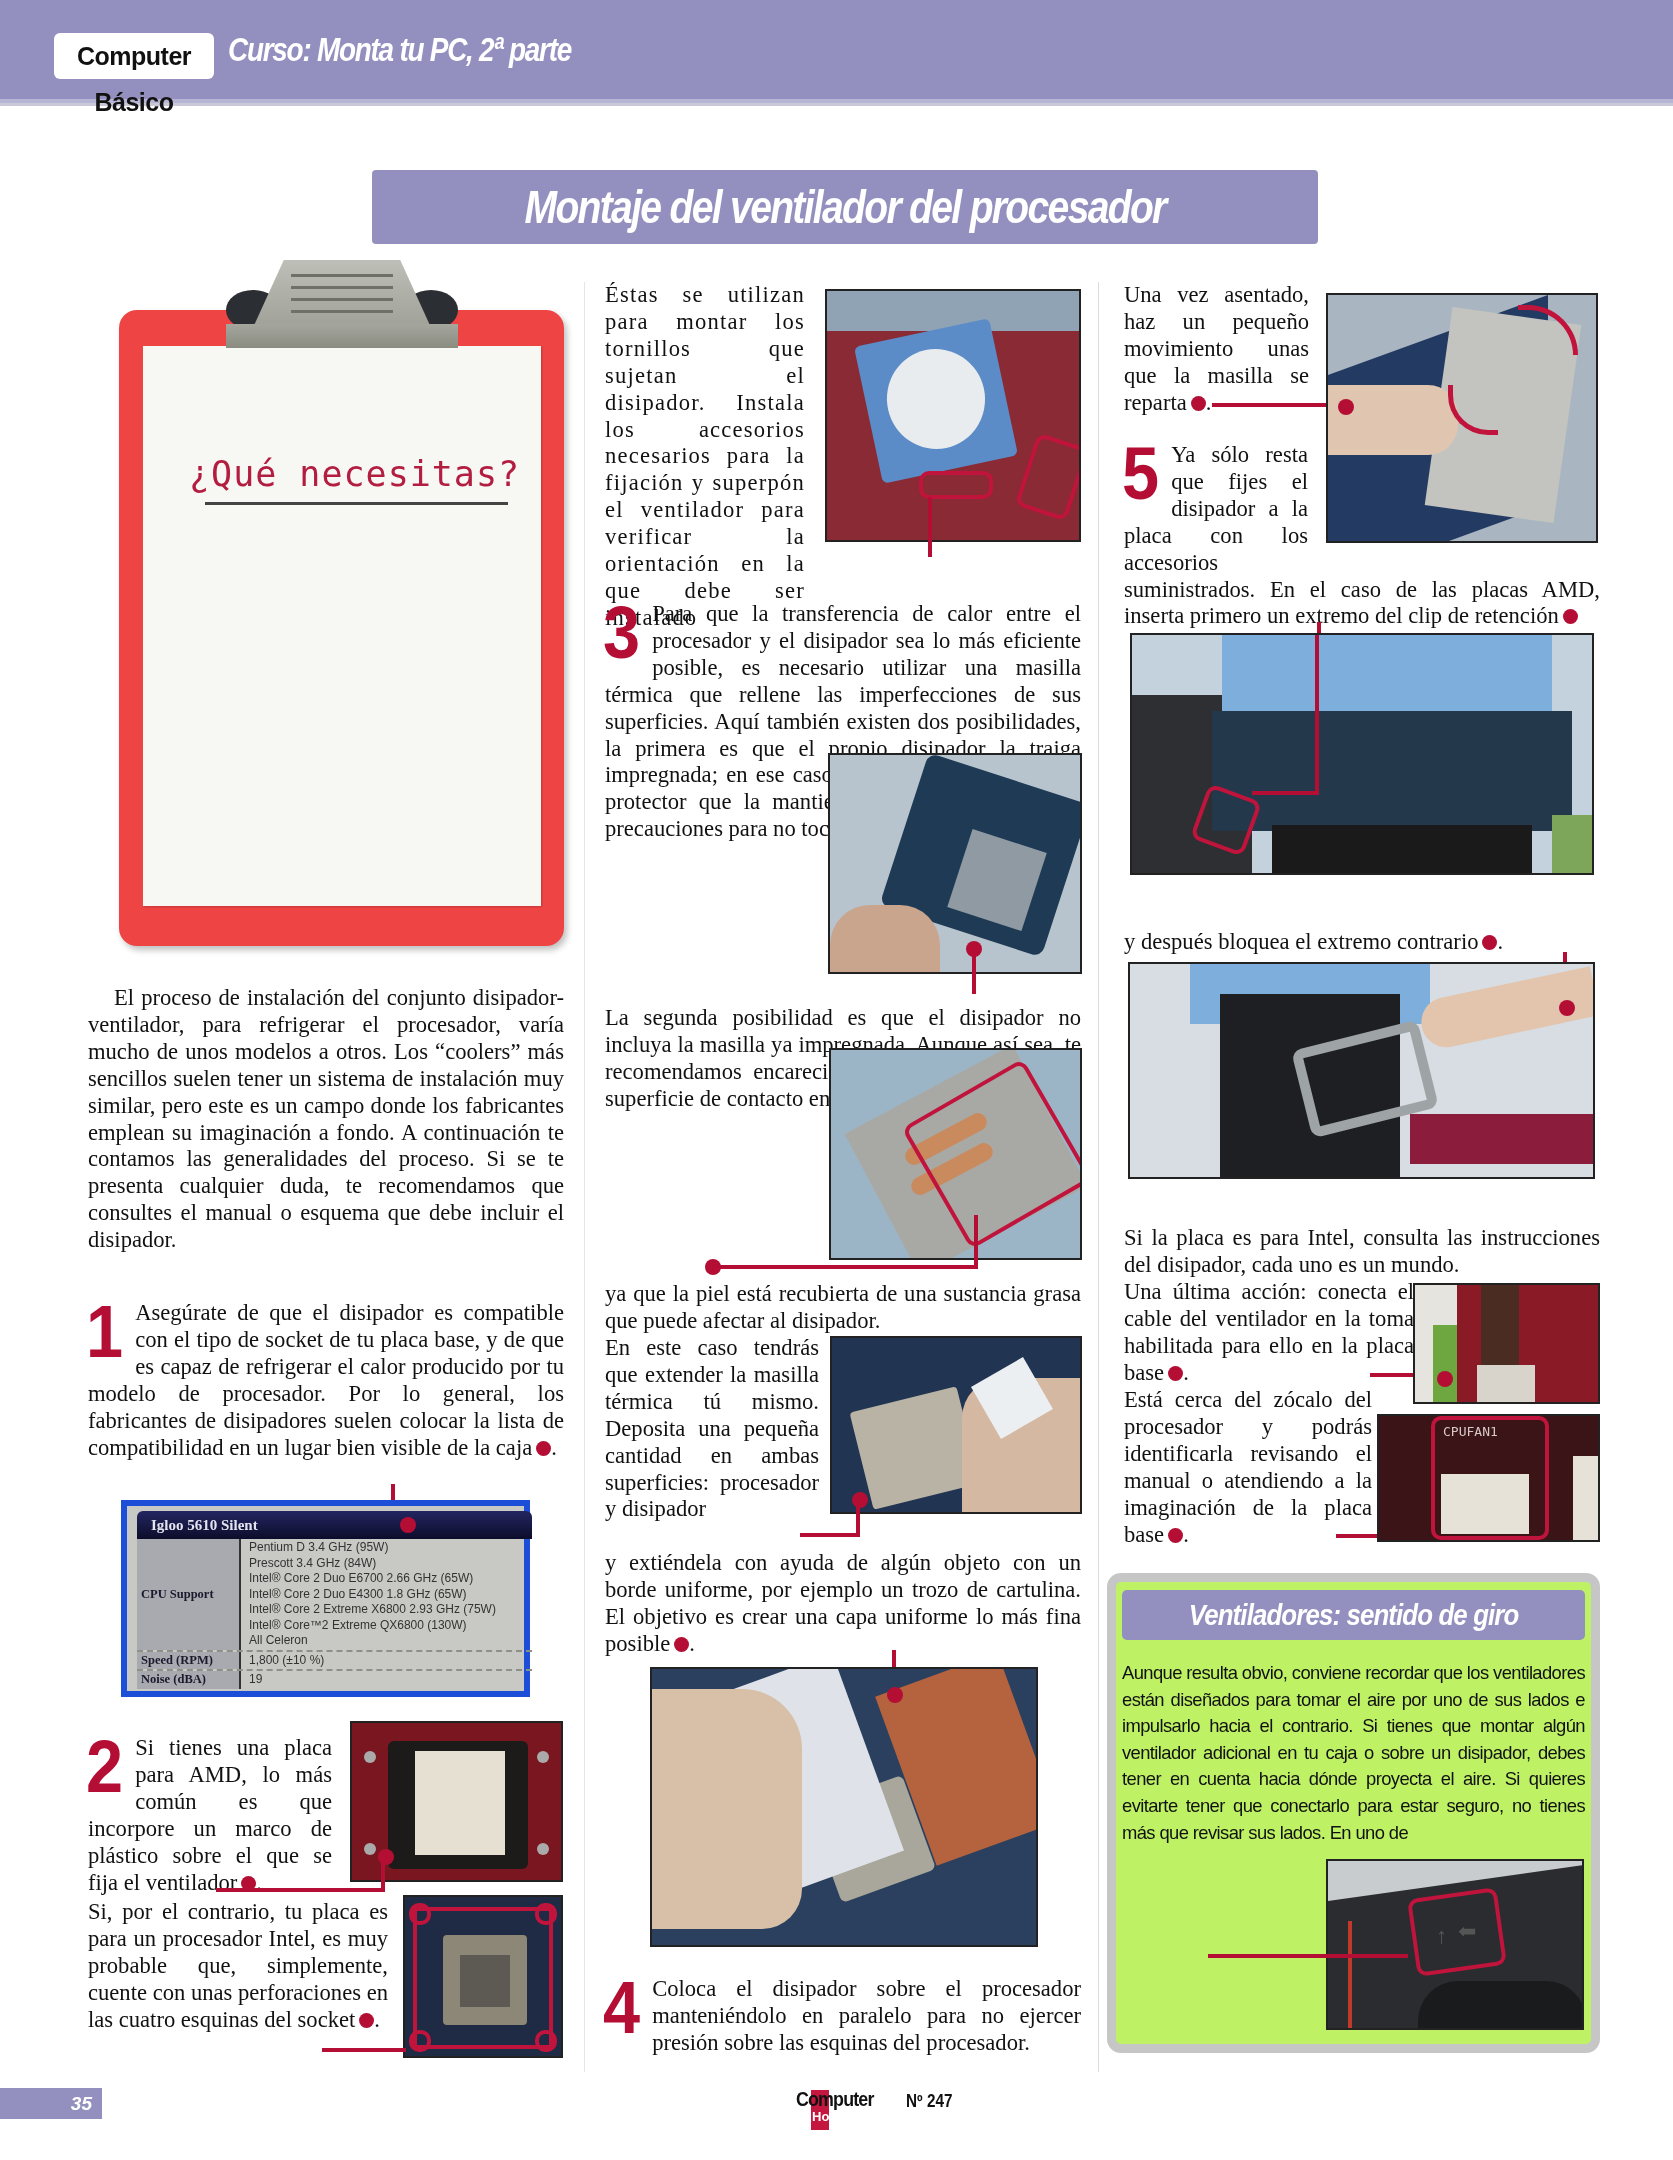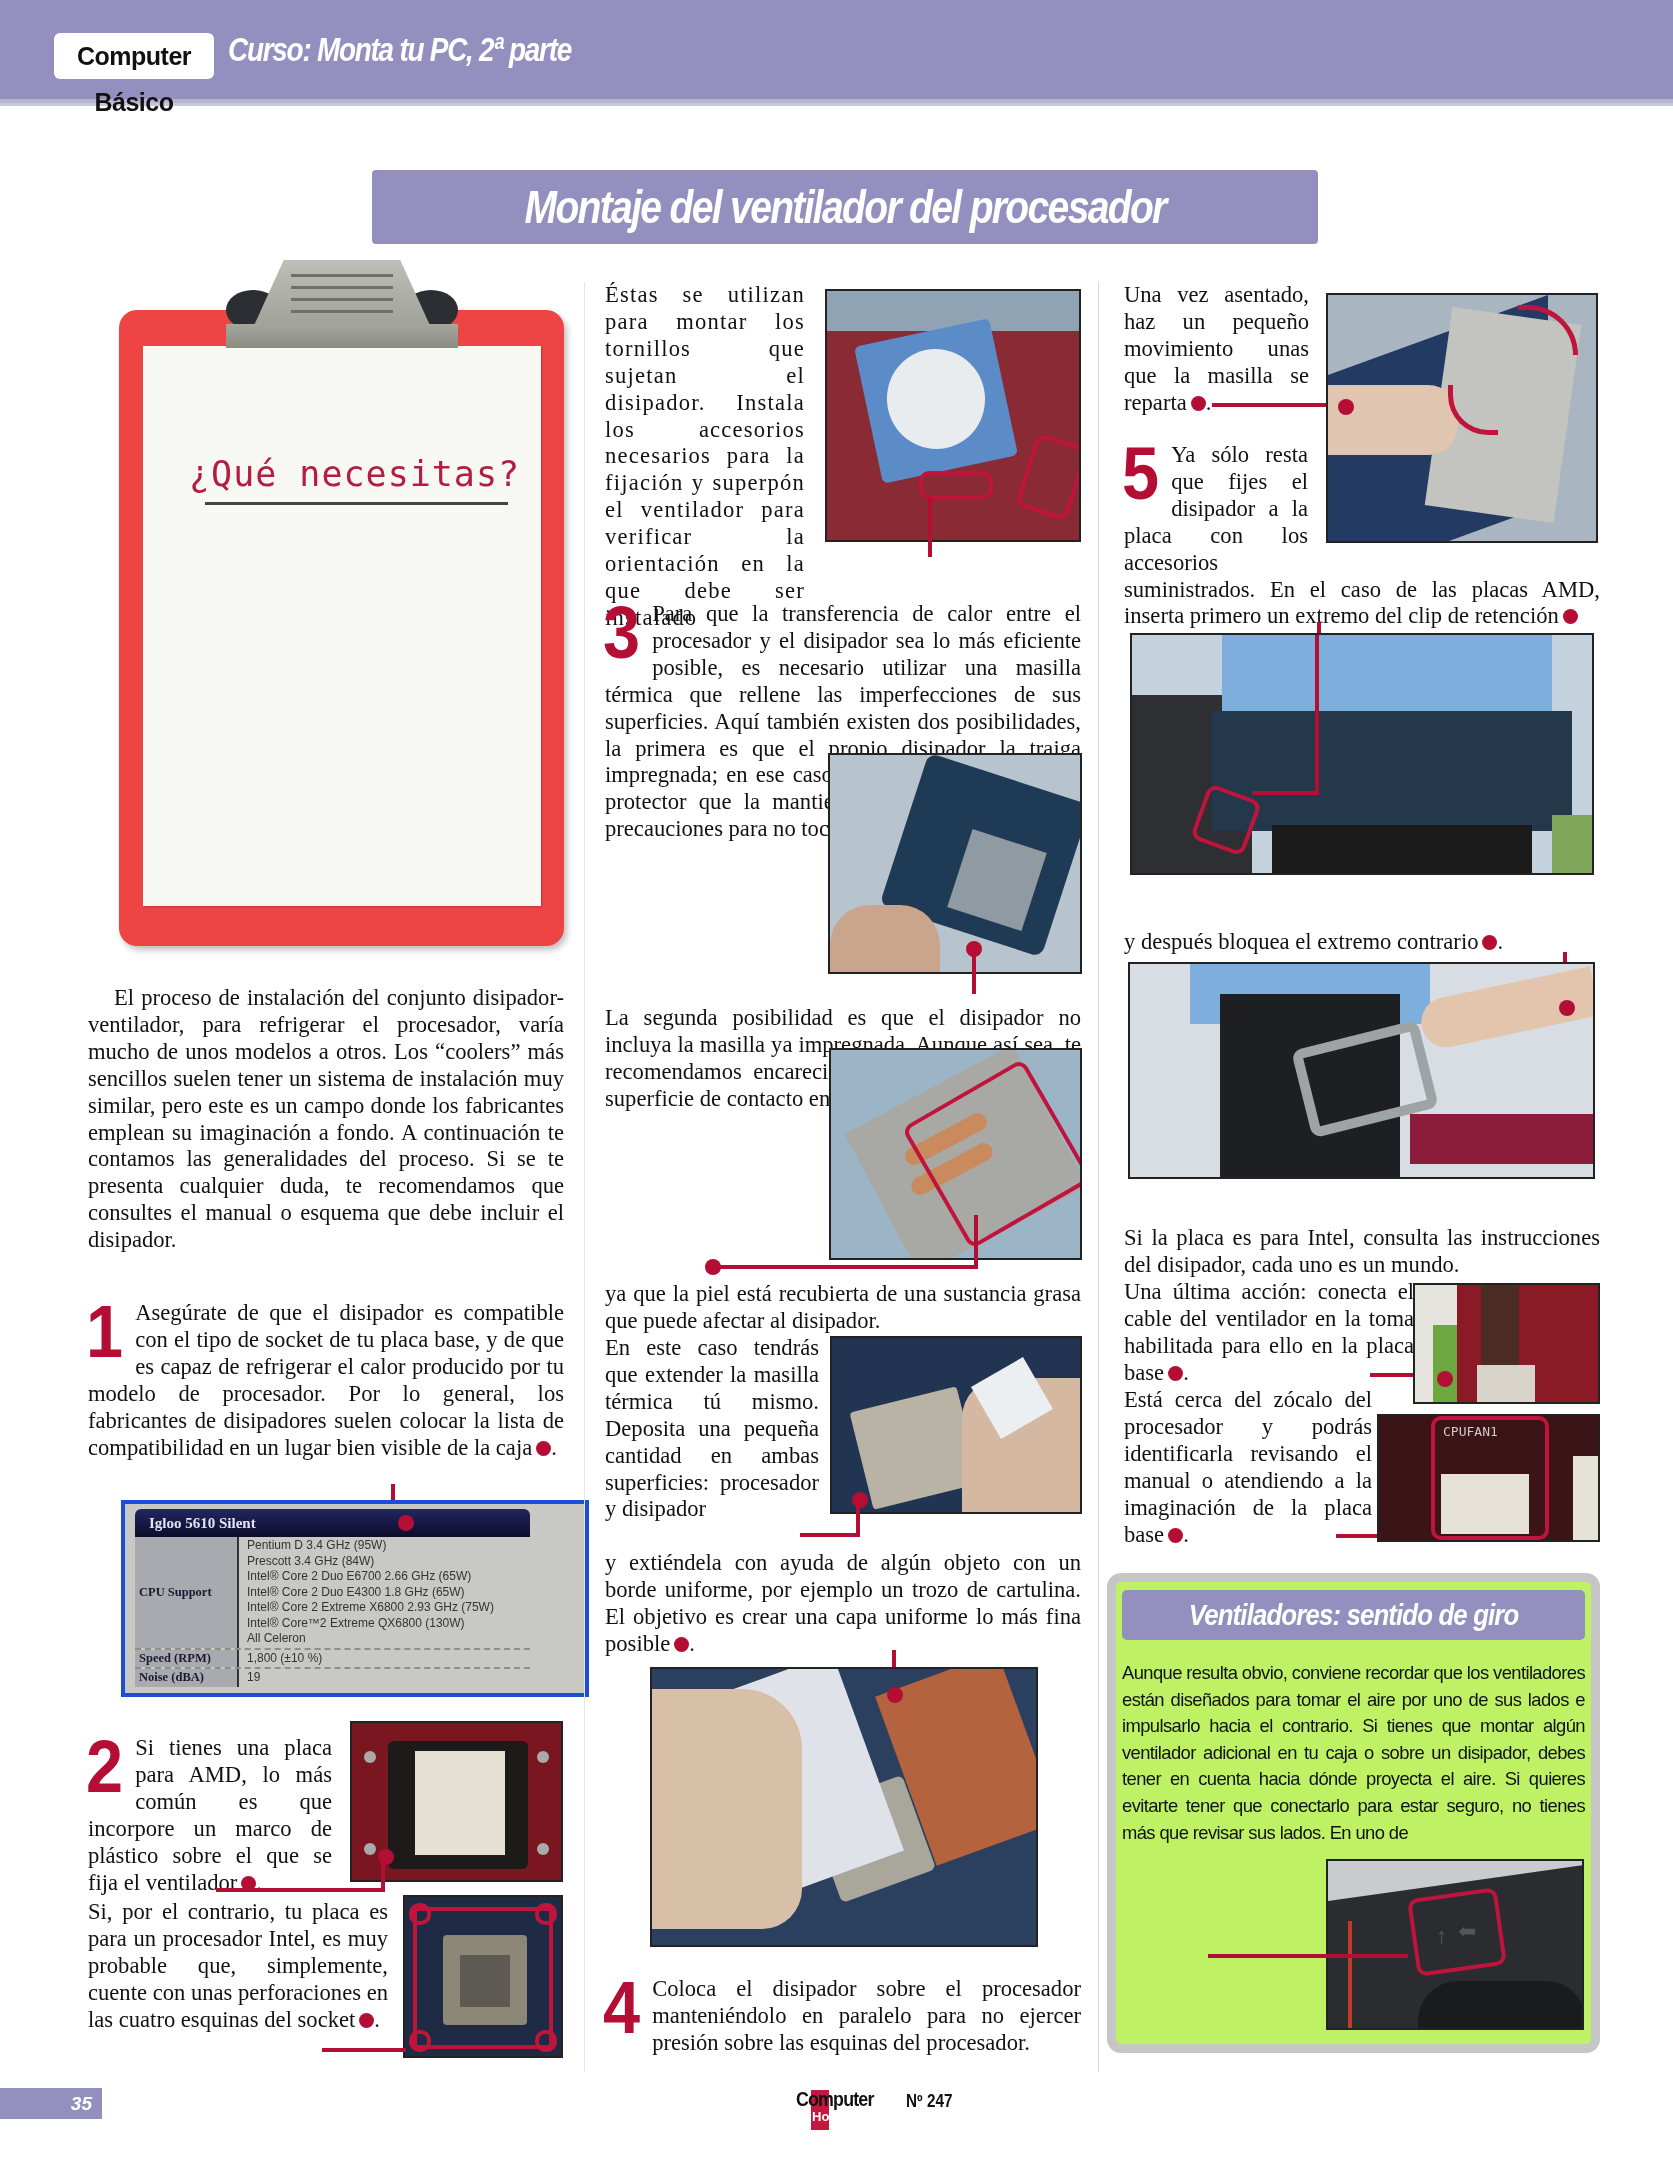--- a/index.html
+++ b/index.html
@@ -43,21 +43,21 @@
   .dot { display: inline-block; width: 15px; height: 15px; background: #b50e35; border-radius: 50%; vertical-align: -1px; margin-left: 4px; }
 
   
   .photo { position: absolute; border: 2px solid #222; overflow: hidden; }
   .callout-box { position: absolute; border: 4px solid #c0143c; border-radius: 10px; }
   .line-h { position: absolute; height: 4px; background: #b50e35; }
   .line-v { position: absolute; width: 4px; background: #b50e35; }
   .pdot { position: absolute; width: 16px; height: 16px; background: #b50e35; border-radius: 50%; }
 
   
-  .spec { position: absolute; left: 121px; top: 1500px; width: 468px; height: 197px; border: 4px solid #1d4ed8; background: #c8c8c4; font-family: "Liberation Sans", "DejaVu Sans", sans-serif; }
+  .spec { position: absolute; left: 121px; top: 1500px; width: 409px; height: 197px; border: 6px solid #1d4ed8; background: #c8c8c4; font-family: "Liberation Sans", "DejaVu Sans", sans-serif; }
   .spec-head { position: absolute; left: 10px; top: 5px; width: 395px; height: 28px; background: linear-gradient(#232561, #0c0d2a); border-radius: 6px 6px 0 0;
     color: #e4e4f0; font-family: "Liberation Serif", "DejaVu Serif", serif; font-weight: bold; font-size: 15px; line-height: 28px; padding-left: 14px; }
   .spec-rows { position: absolute; left: 10px; top: 33px; width: 395px; }
   .spec-row { display: flex; border-bottom: 2px dashed #8f8f8a; }
   .spec-row:last-child { border-bottom: none; }
   .spec-label { width: 104px; background: #a9aab0; font-family: "Liberation Serif", "DejaVu Serif", serif; font-weight: bold; font-size: 12.5px; color: #1a1a2e;
     display: flex; align-items: center; padding-left: 4px; border-right: 2px solid #333; }
   .spec-vals { flex: 1; padding: 1px 8px; font-size: 12px; line-height: 15.5px; color: #333; }
 
   

